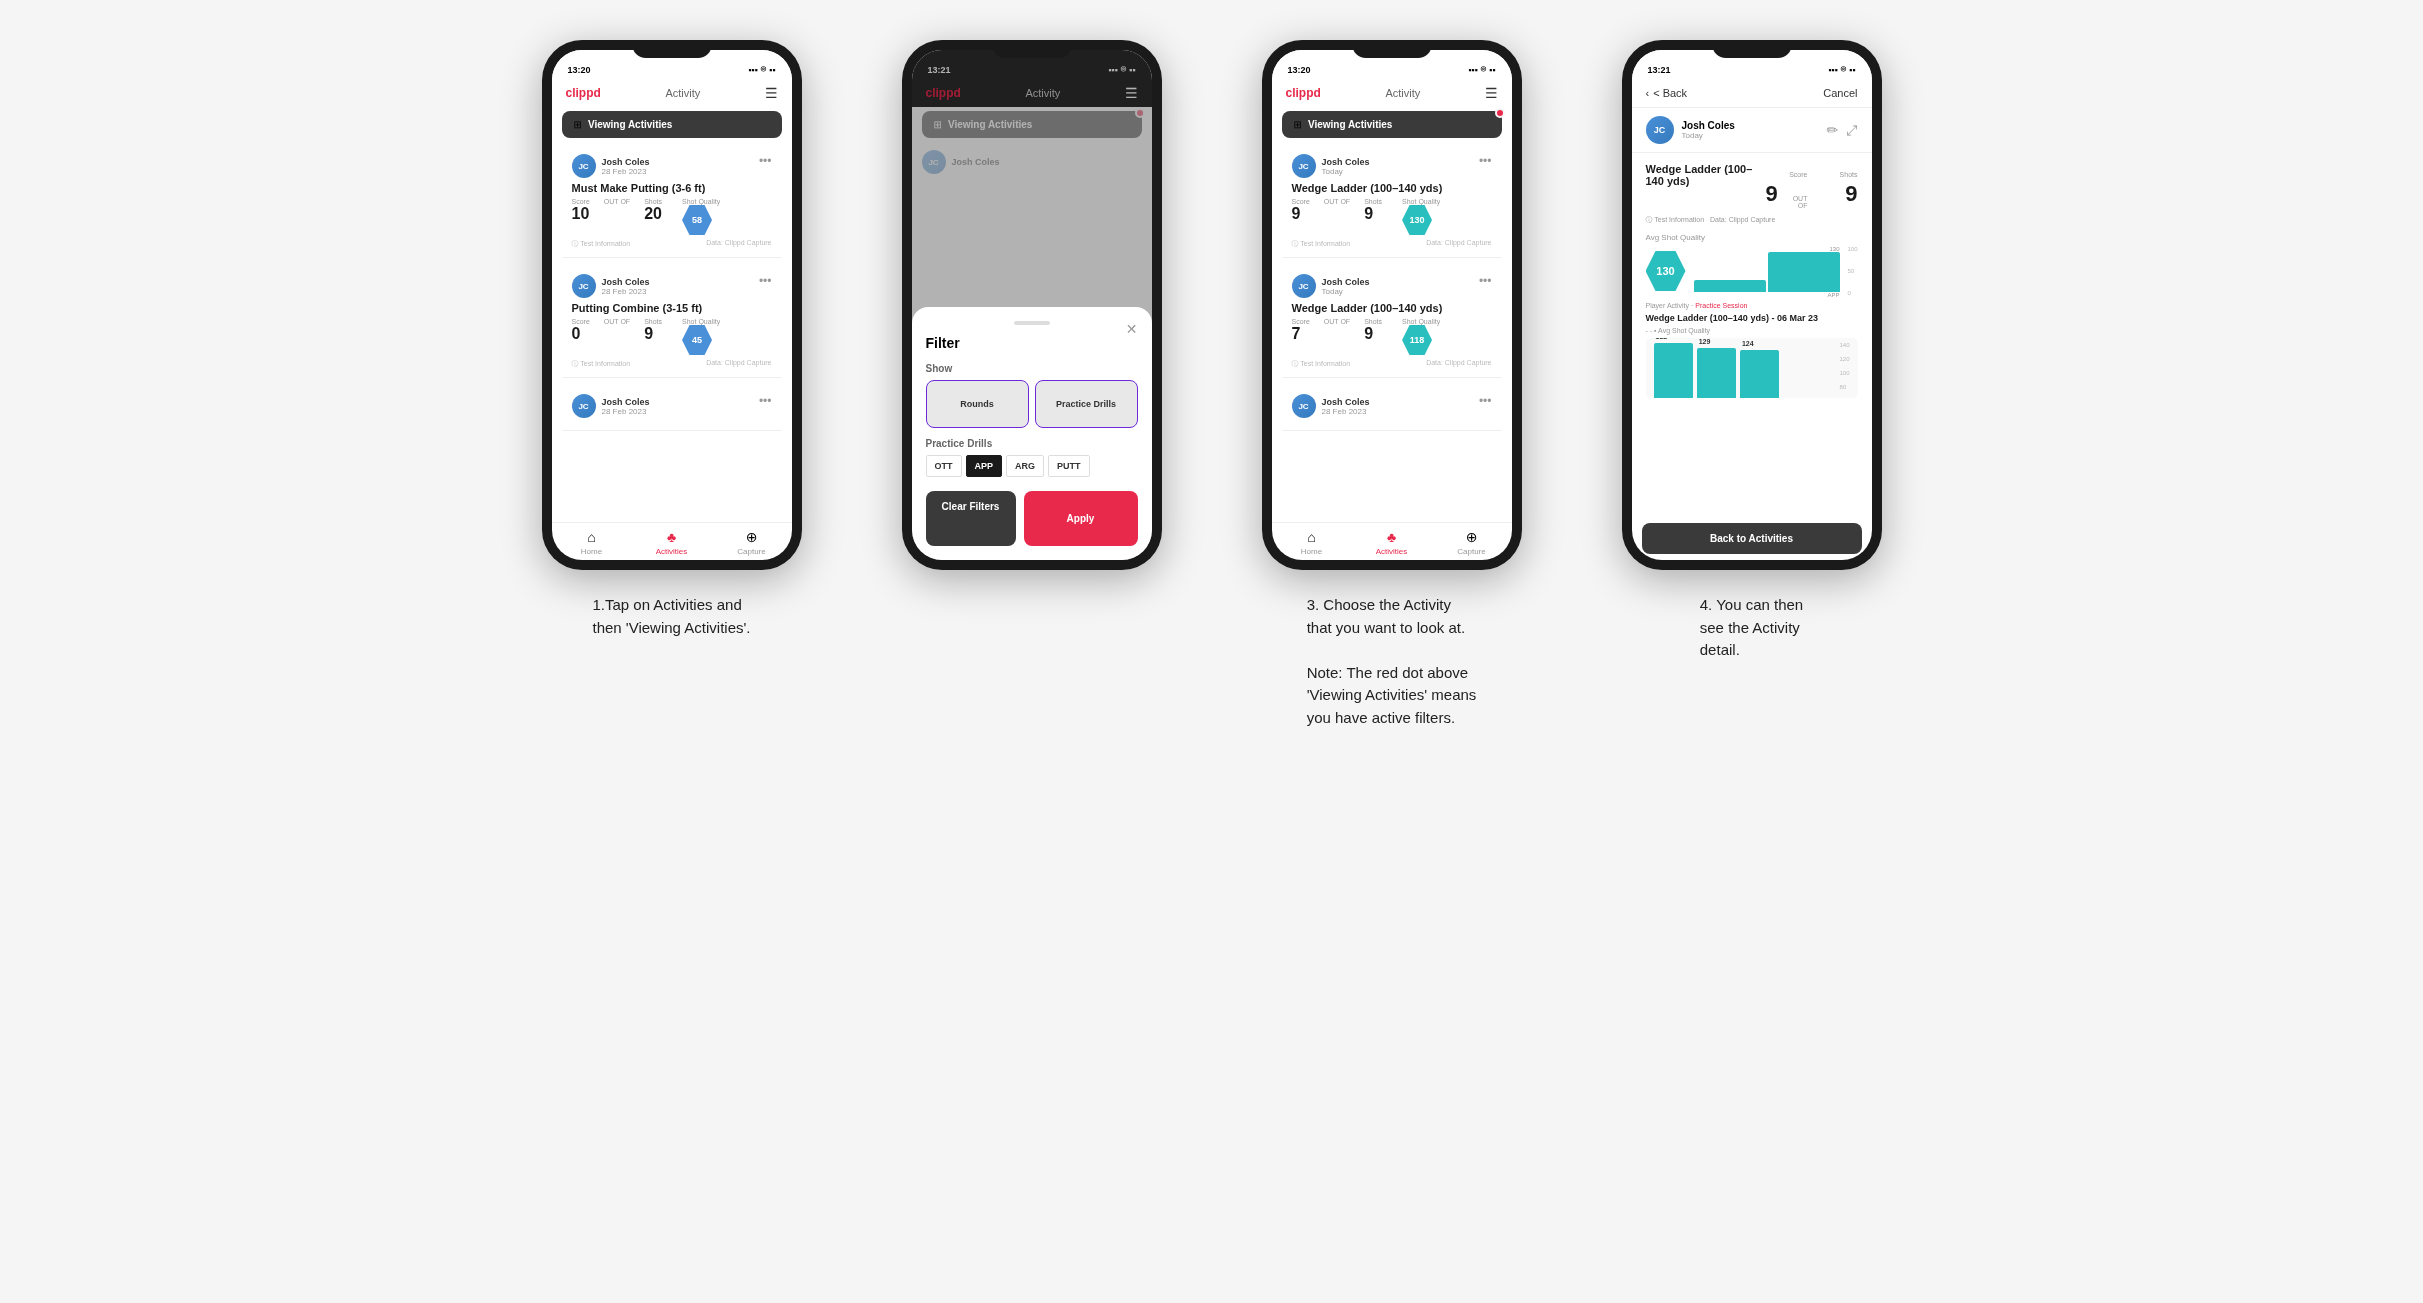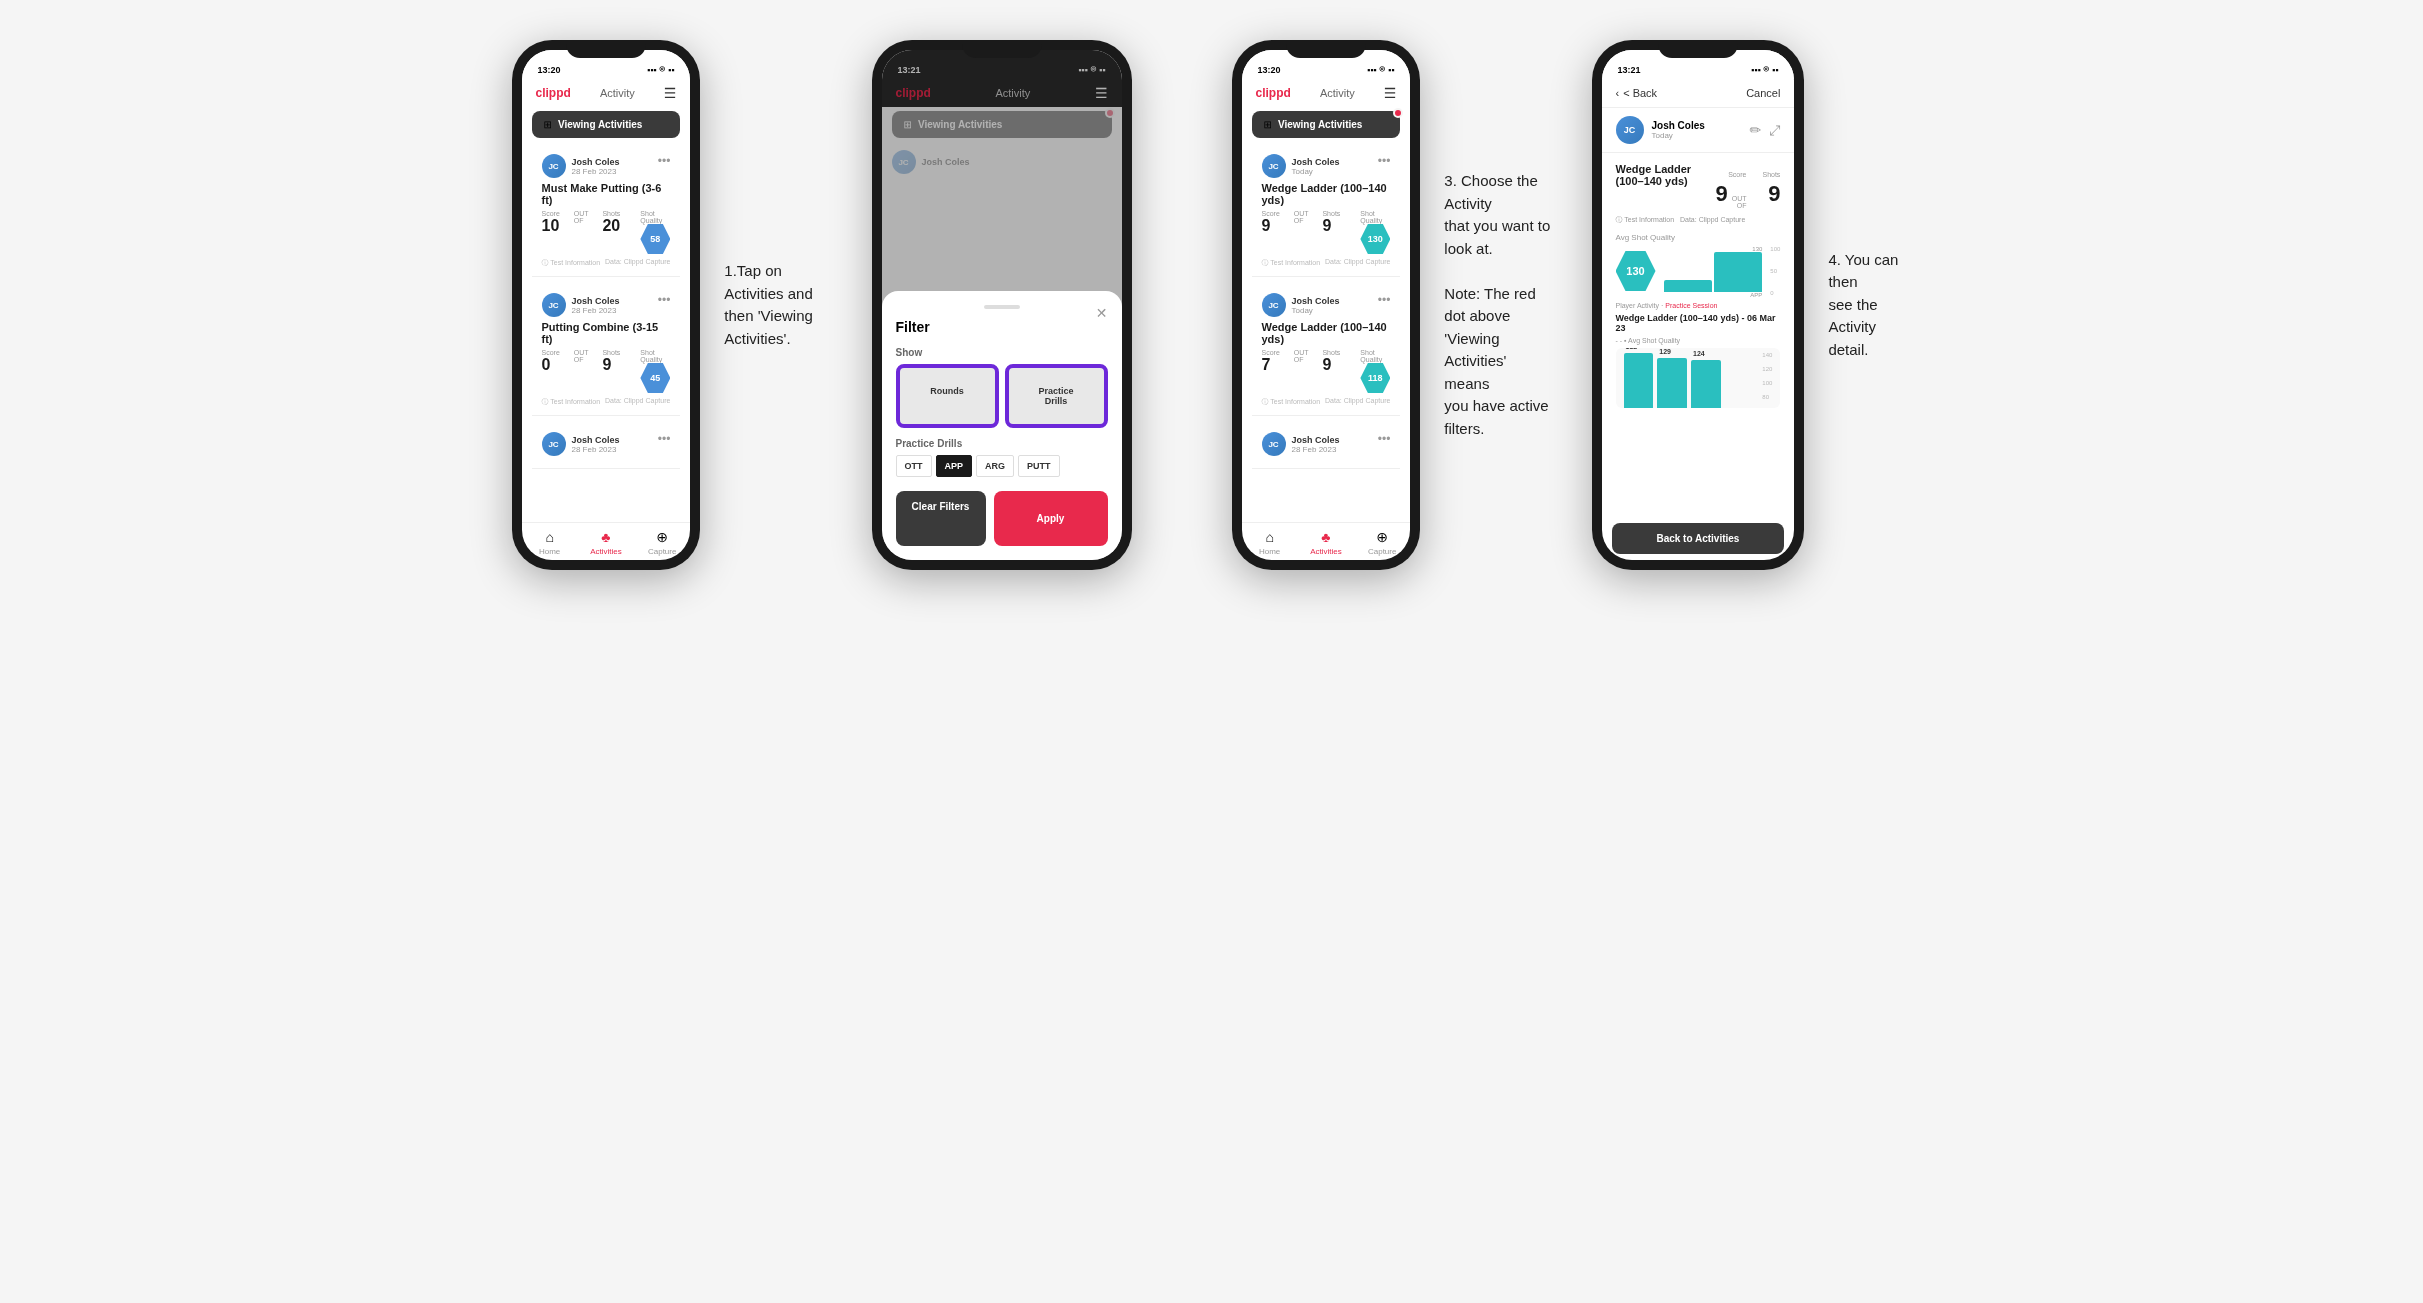--- a/index.html
+++ b/index.html
@@ -14,20 +14,21 @@
     }
     .page-wrapper {
       display: flex;
       gap: 40px;
       max-width: 1400px;
       width: 100%;
       justify-content: center;
     }
     .phone-column {
       display: flex;
+      flex-direction: column;
       align-items: center;
       gap: 24px;
       flex: 1;
       max-width: 320px;
     }
     
     .phone-shell {
       width: 260px;
       height: 530px;
       background: #1a1a1a;
@@ -305,21 +306,21 @@
       font-weight: 600;
     }
     .filter-buttons {
       display: flex;
       gap: 6px;
       margin-bottom: 10px;
     }
     .filter-btn {
       flex: 1;
       padding: 18px;
-      border: 4px solid #6d28d9;
+      border: 1px solid #6d28d9;
       border-radius: 8px;
       font-size: 9px;
       font-weight: 700;
       text-align: center;
       background: #fff;
       color: #333;
     }
     .filter-btn.active {
       background: #e8e8e8;
       color: #333;

